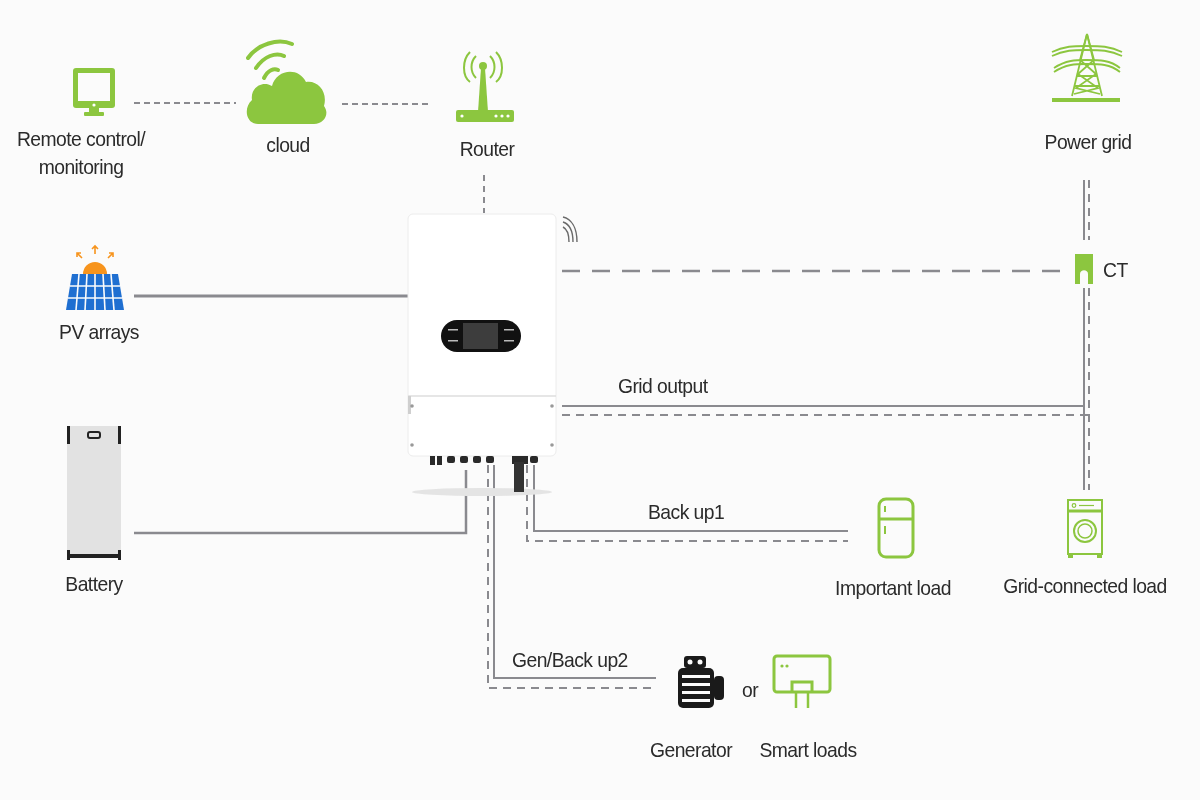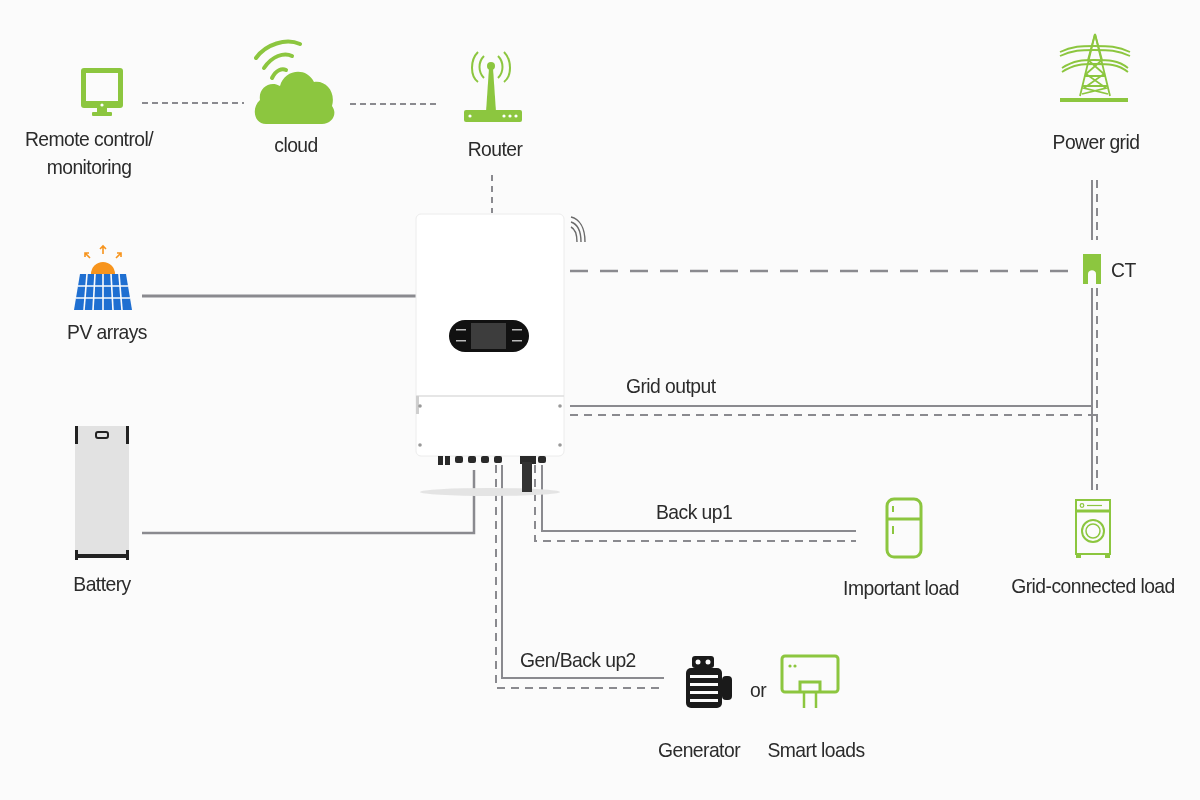--- a/index.html
+++ b/index.html
@@ -2,21 +2,21 @@
 <html><head>
 <meta charset="utf-8">
 <style>
   html, body { margin: 0; padding: 0; }
   body {
     width: 1200px; height: 800px; overflow: hidden;
     background: #fbfbfb;
     font-family: "Liberation Sans", sans-serif;
     position: relative;
   }
-  #diagram { position: absolute; left: 8px; top: 0; width: 980px; height: 800px; }
+  #diagram { position: absolute; left: 0; top: 0; width: 980px; height: 800px; }
   .lbl {
     position: absolute; color: #2b2b2b; font-size: 21px;
     letter-spacing: -0.6px; white-space: nowrap; text-align: center;
     transform: scaleX(0.92); transform-origin: center;
   }
   .lbl.left { text-align: left; transform-origin: left center; }
   .icon { position: absolute; }
 </style>
 </head>
 <body>

